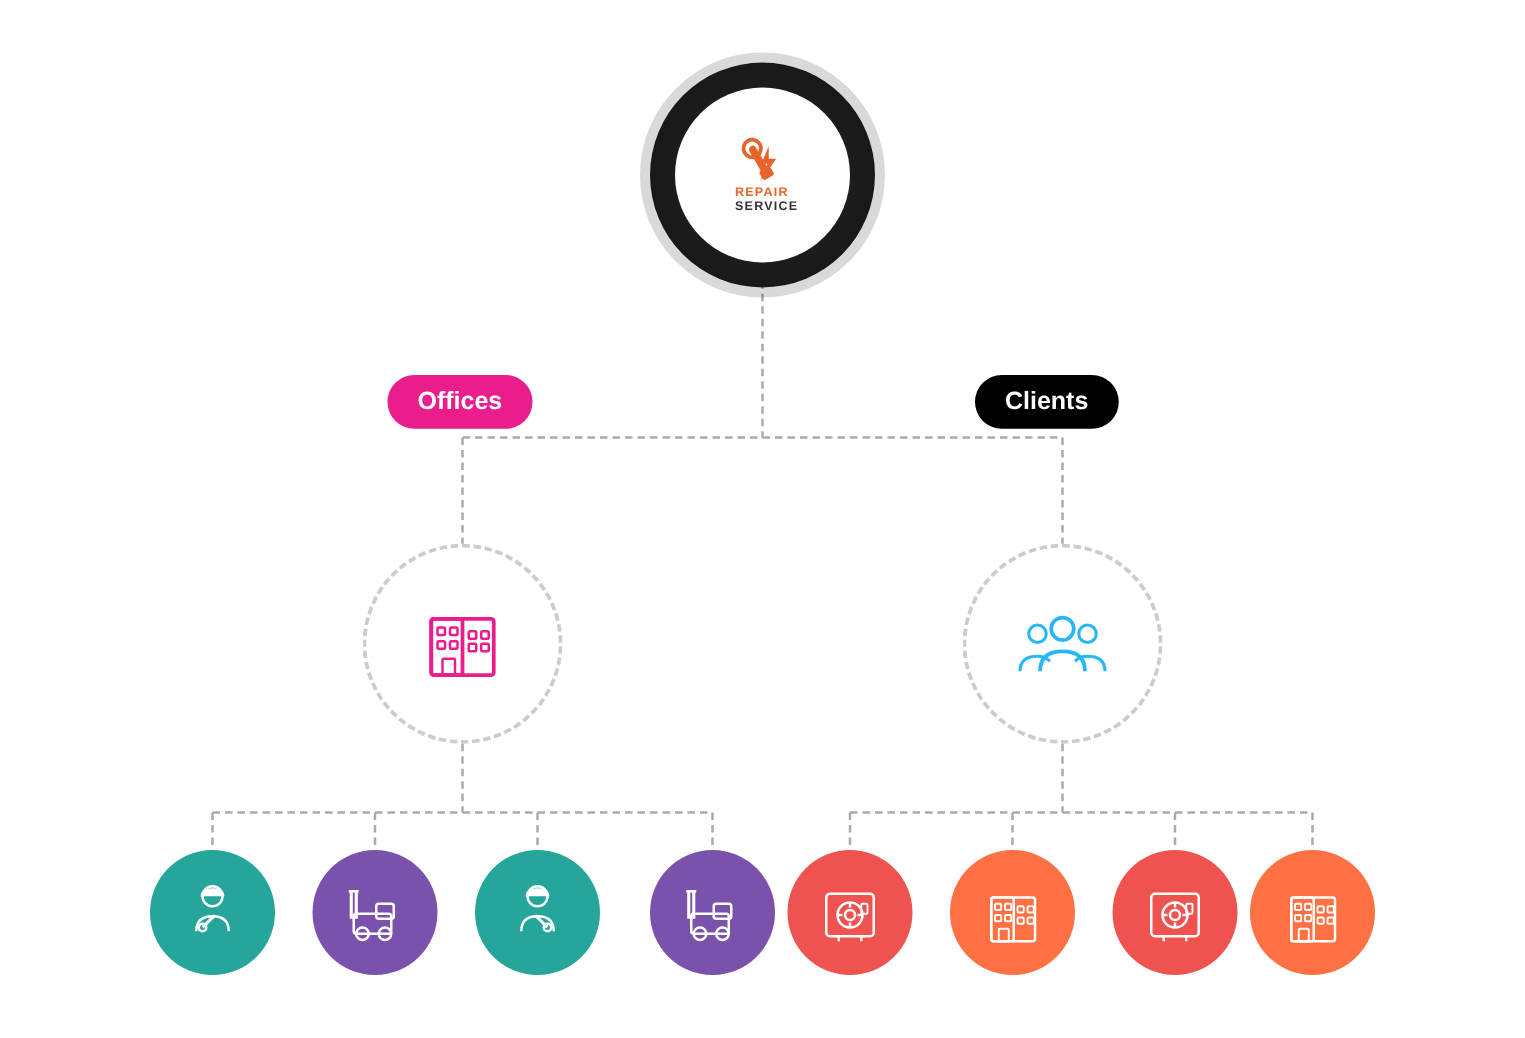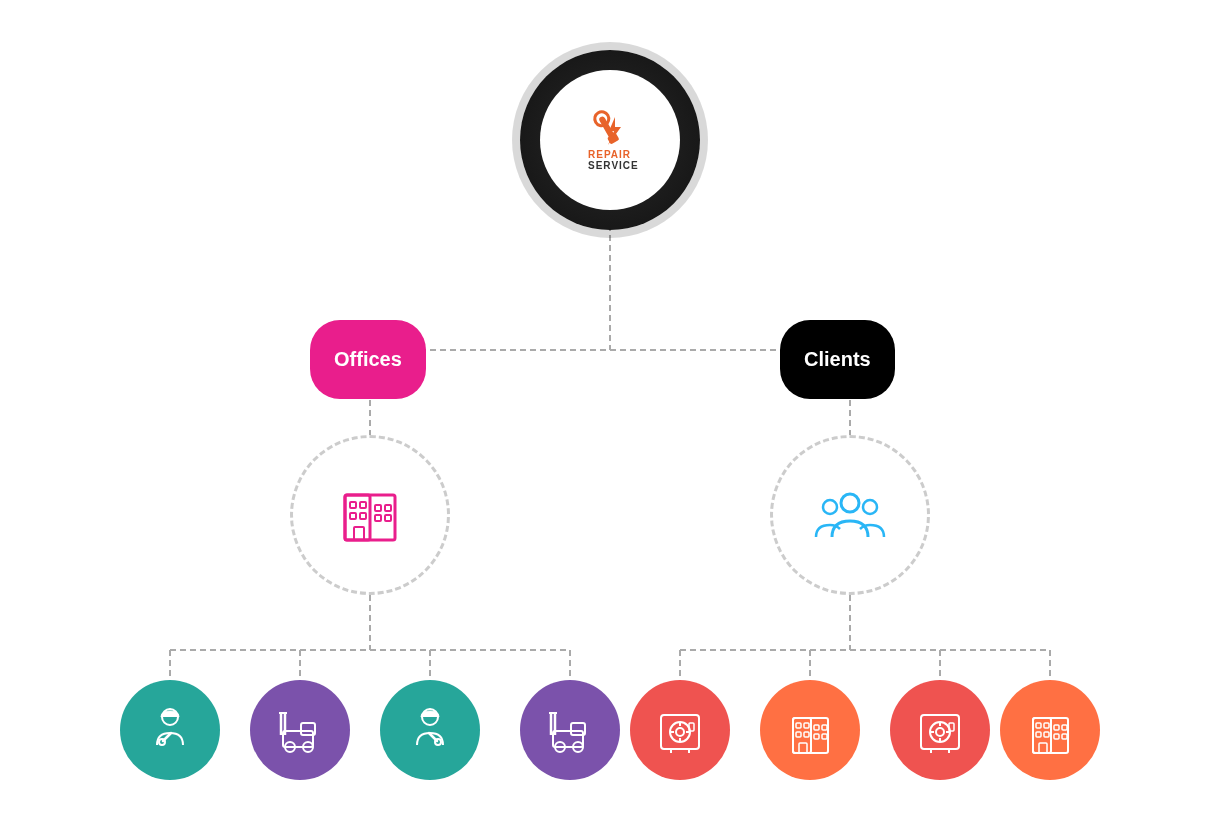--- a/index.html
+++ b/index.html
@@ -63,28 +63,27 @@
     }
     .root-logo-text span.repair {
       color: #e8632a;
     }
     .root-logo-text span.service {
       color: #333;
     }
     
     .badge {
       position: absolute;
-      padding: 28px 24px;
+      padding: 10px 24px;
       border-radius: 30px;
       font-size: 20px;
       font-weight: 700;
       color: #fff;
       white-space: nowrap;
       z-index: 10;
-      margin-top: 20px;
     }
     .badge-offices {
       background: #e91e8c;
     }
     .badge-clients {
       background: #000000;
     }
     
     .mid-circle {
       width: 160px;

